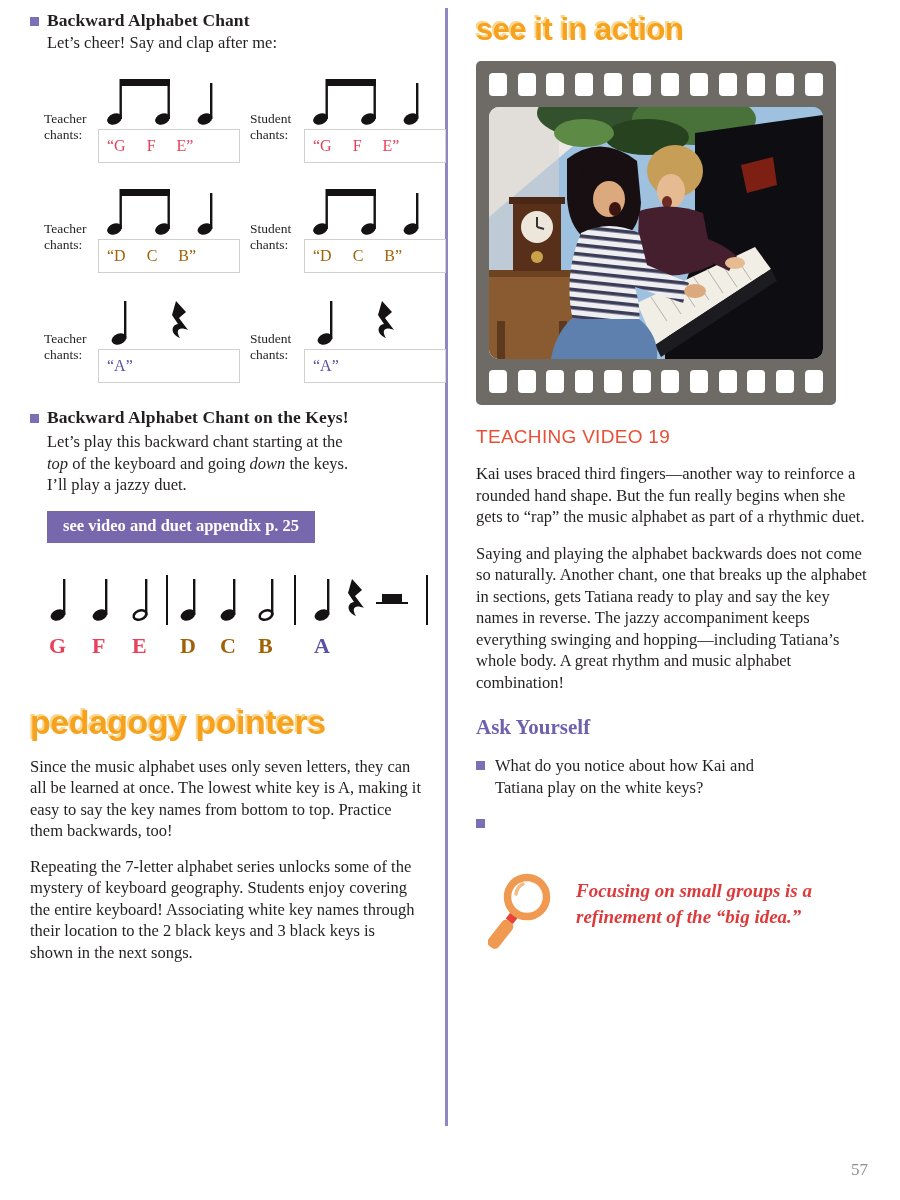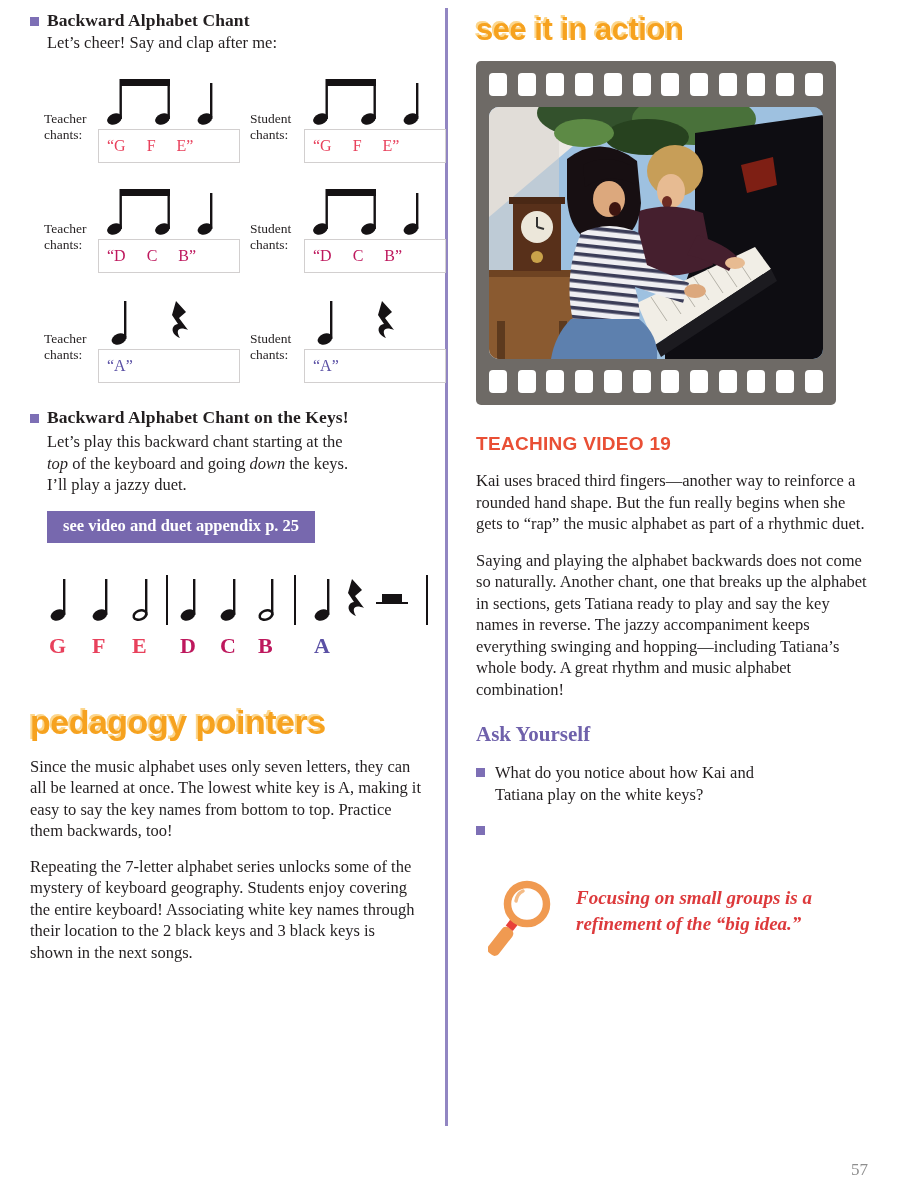--- a/index.html
+++ b/index.html
@@ -22,21 +22,21 @@
   .chant-row { display:flex; gap:10px; margin-bottom:24px; }
   .chant-group { display:flex; align-items:flex-end; }
   .chant-label { width:54px; font-size:13.5px; line-height:16px; padding-bottom:20px; flex:none; }
   .chant-unit { width:142px; }
   .chant-notes { display:block; margin-left:4px; }
   .chant-box {
     height:34px; border:1px solid #d2cfcf; background:#fff;
     display:flex; align-items:center; padding-left:8px;
     font-weight:normal; font-size:16px; word-spacing:17px; white-space:nowrap;
   }
-  .c-red { color:#e8415c; } .c-green { color:#be185d; } .c-purple { color:#5b51a5; }
+  .c-red { color:#e8415c; } .c-green { color:#a16207; } .c-purple { color:#5b51a5; }
 
   .keys-heading { margin-top:10px; }
   .keys-para { margin:3px 0 0 17px; font-size:16.5px; line-height:21.5px; width:312px; }
   .keys-para i { font-style:italic; }
   .banner {
     display:inline-block; margin:15px 0 0 17px; background:#7768ae; color:#fff;
     font-weight:bold; font-size:16.5px; padding:5px 16px 7px; border:0; cursor:pointer;
     font-family:"Liberation Serif","DejaVu Serif",serif;
   }
 
@@ -61,22 +61,22 @@
 
   
   .right-col { position:absolute; left:476px; top:12px; width:396px; }
   .action-title { font-size:31px; }
   .filmstrip { margin-top:13px; width:360px; background:#6e6a66; border-radius:5px; padding:12px 13px; }
   .sprockets { display:flex; justify-content:space-between; }
   .hole { width:18px; height:23px; background:#fff; border-radius:4px; }
   .photo { margin:11px 0; height:252px; border-radius:10px; overflow:hidden; background:#9ec1e0; }
 
   .tv-heading {
-    margin-top:28px; font-family:"Liberation Sans","DejaVu Sans",sans-serif;
-    font-weight:bold; font-size:19px; color:#e94f35; letter-spacing:.3px;
+    margin-top:21px; font-family:"Liberation Sans","DejaVu Sans",sans-serif;
+    font-weight:normal; font-size:19px; color:#e94f35; letter-spacing:.3px;
   }
   .body-para { margin-top:15px; font-size:16.5px; line-height:21.5px; width:396px; }
   .ask-title { margin-top:22px; color:#6f61ab; font-size:21px; font-weight:bold; }
   .q-item { display:flex; gap:10px; margin-top:15px; }
   .q-item .sq-bullet { margin-top:6px; }
   .q-text { font-size:16.5px; line-height:21.5px; width:308px; }
   .right-quote { margin:42px 0 0 12px; }
 
   .page-number { position:absolute; right:32px; bottom:20px; font-size:17px; color:#8e8e8e; }
 

